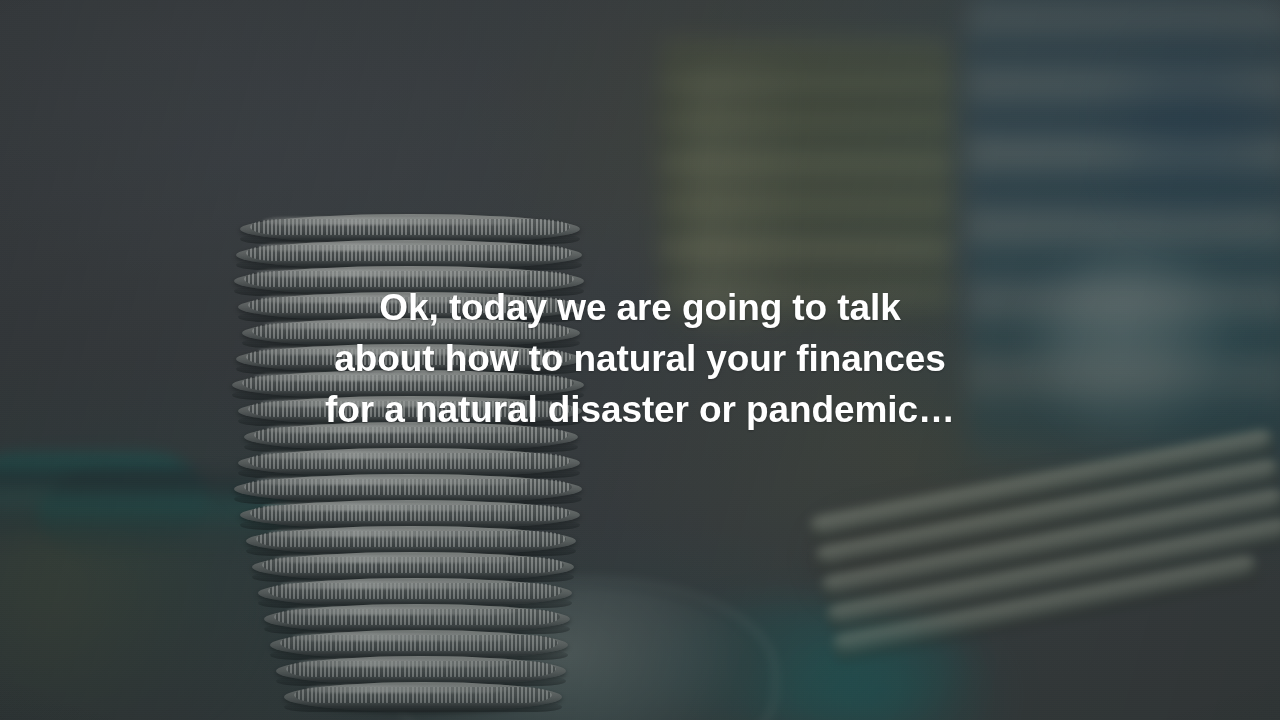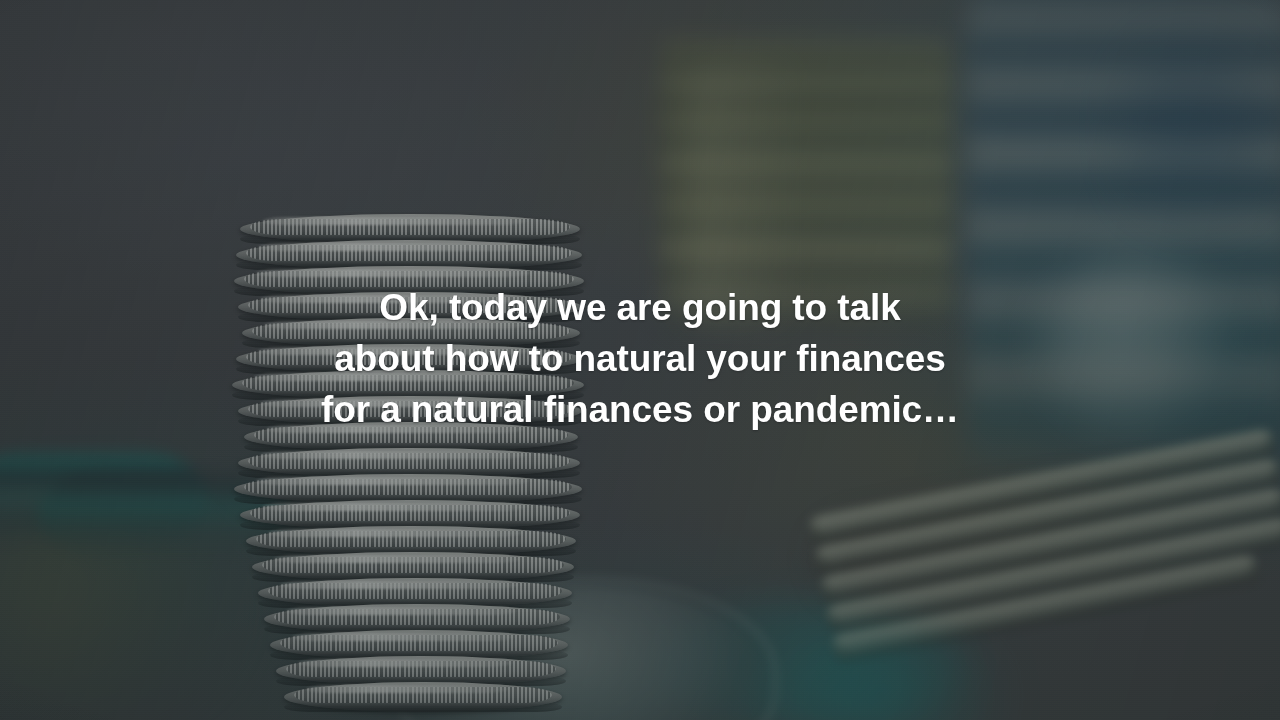--- a/index.html
+++ b/index.html
@@ -424,16 +424,16 @@
   </div>
 
   <div class="layer grade"></div>
   <div class="layer grade-2"></div>
   <div class="layer vignette"></div>
   <div class="layer grain"></div>
 
   <div class="caption">
     <span class="cl">Ok, today we are going to talk</span>
     <span class="cl">about how to natural your finances</span>
-    <span class="cl">for a natural finances or pandemic…</span>
+    <span class="cl">for a natural disaster or pandemic…</span>
   </div>
 
 </div>
 
 </body></html>

